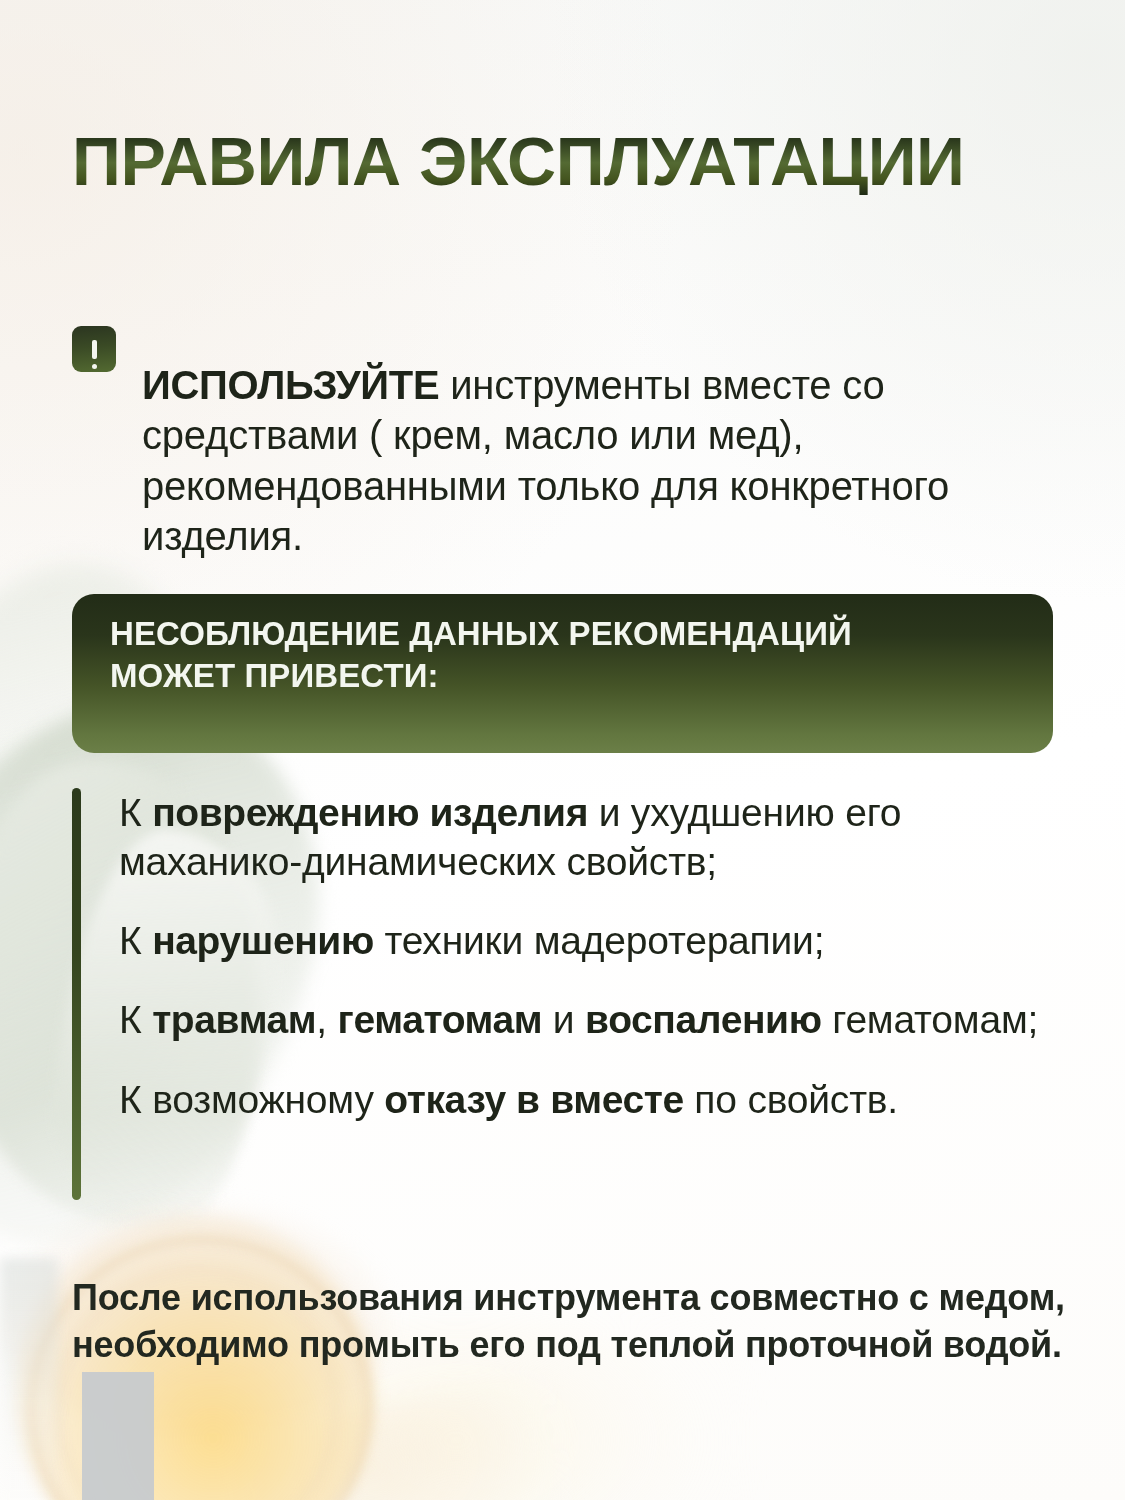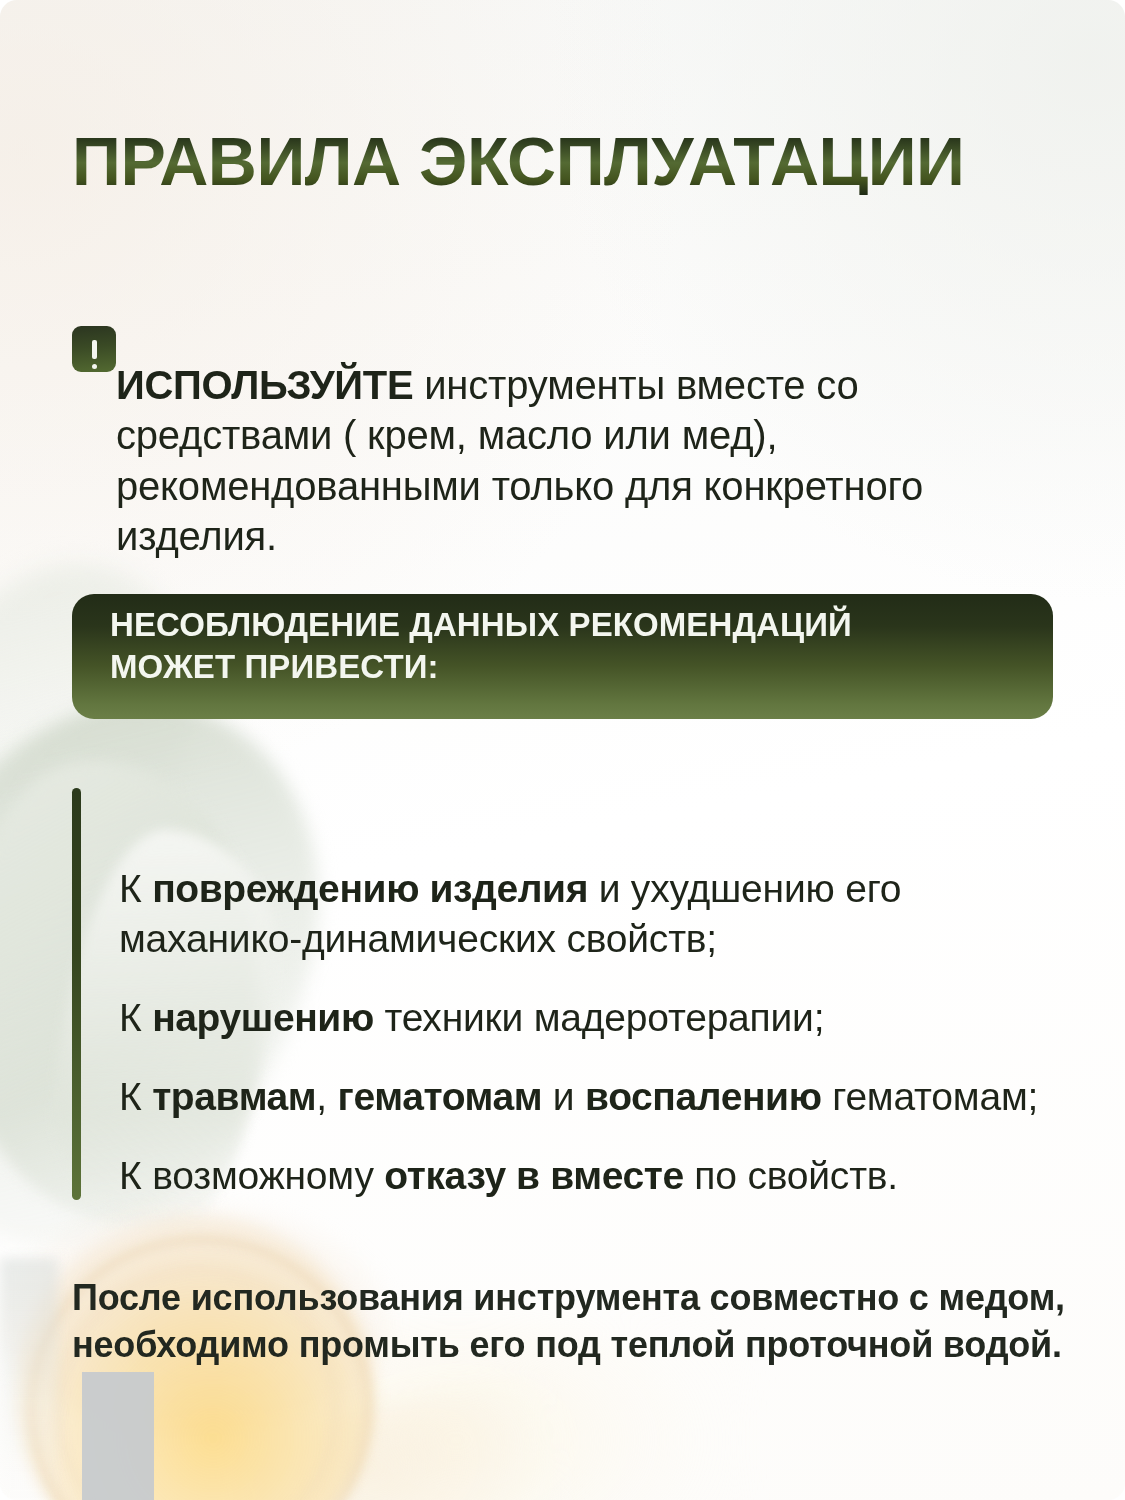--- a/index.html
+++ b/index.html
@@ -16,21 +16,20 @@
 
   .poster {
     position: relative;
     width: 1125px;
     height: 1500px;
     overflow: hidden;
     background:
       radial-gradient(circle at 2% 10%, rgba(243,232,220,0.55) 0%, rgba(255,255,255,0) 38%),
       radial-gradient(circle at 97% 4%, rgba(238,240,236,0.8) 0%, rgba(255,255,255,0) 30%),
       linear-gradient(170deg, #f7f8f7 0%, #fbfbfa 22%, #ffffff 55%, #fdfcfa 100%);
-    border-radius: 17px;
   }
 
   
   .bg-layer { position: absolute; inset: 0; pointer-events: none; }
 
   .leaf-a {
     position: absolute;
     left: -120px; top: 690px;
     width: 420px; height: 560px;
     background: linear-gradient(150deg, rgba(196,206,189,0.75) 0%, rgba(214,221,209,0.5) 45%, rgba(243,245,241,0.15) 100%);
@@ -162,20 +161,21 @@
     color: #2a331f;
   }
 
   
   .warn {
     position: absolute;
     left: 72px; top: 320px;
     width: 1000px;
     display: flex;
     align-items: flex-start;
+    gap: 26px;
   }
   .warn-icon {
     flex: 0 0 auto;
     width: 44px; height: 46px;
     border-radius: 9px;
     background: linear-gradient(175deg, #2b3520 0%, #3a4a25 45%, #536a31 100%);
     display: flex;
     align-items: center;
     justify-content: center;
     margin-top: 6px;
@@ -203,45 +203,44 @@
     font-weight: 400;
     letter-spacing: -0.2px;
   }
   .warn-text b { font-weight: 700; letter-spacing: -0.3px; }
 
   
   .banner {
     position: absolute;
     left: 72px; top: 594px;
     width: 981px;
-    height: 125px;
+    height: 159px;
     border-radius: 22px;
     background: linear-gradient(180deg, #222c17 0%, #2a351b 26%, #455427 58%, #62763f 88%, #6b7f47 100%);
     box-sizing: border-box;
-    padding: 10px 38px 0 38px;
+    padding: 19px 38px 0 38px;
   }
   .banner-text {
     margin: 0;
     font-size: 33px;
     line-height: 1.28;
     font-weight: 700;
     color: #f3f6ef;
     text-transform: uppercase;
     letter-spacing: 0.1px;
   }
   .banner-text .bline { display: block; }
 
   
   .conseq {
     position: absolute;
     left: 72px; top: 788px;
     width: 1010px;
     display: flex;
     gap: 38px;
-    align-items: flex-end;
   }
   .conseq-rule {
     flex: 0 0 auto;
     width: 9px;
     height: 412px;
     border-radius: 5px;
     background: linear-gradient(180deg, #2c3a1c 0%, #35451f 40%, #4e6330 78%, #5d7339 100%);
   }
   .conseq-items { flex: 1 1 auto; }
   .conseq-item {

